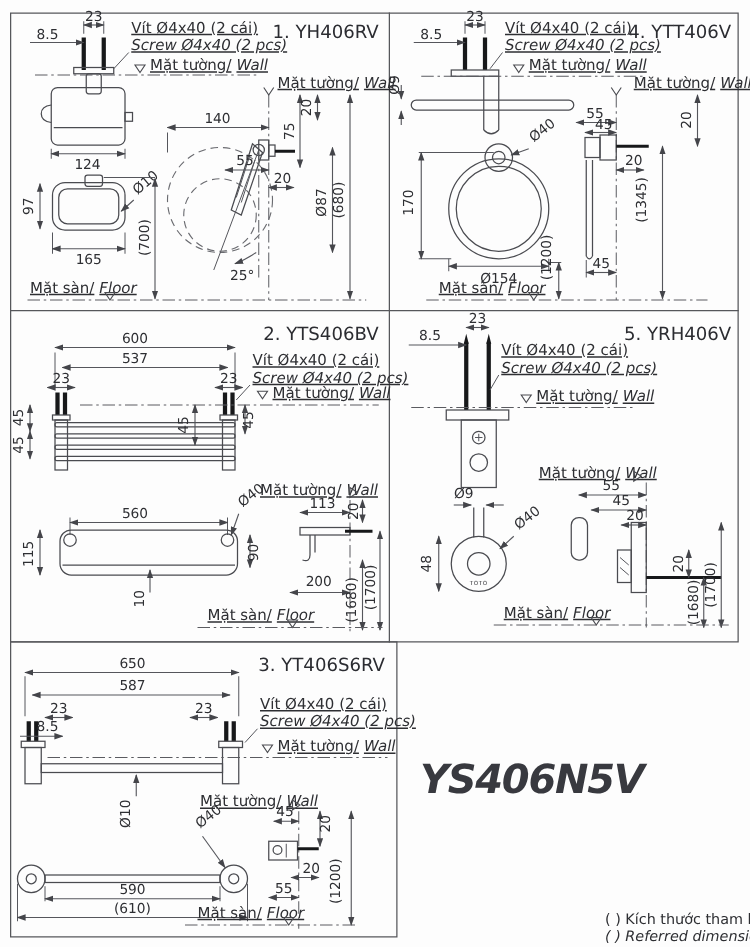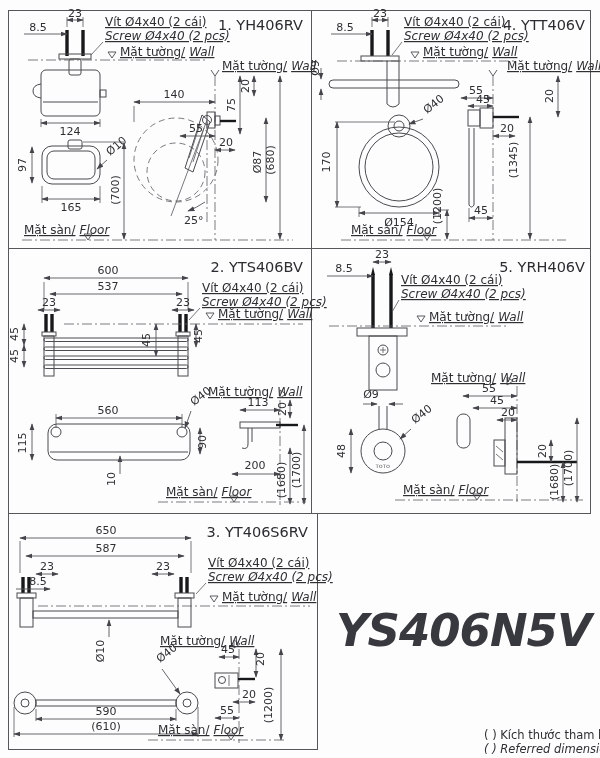--- a/index.html
+++ b/index.html
@@ -16,21 +16,21 @@
   .ul{text-decoration:underline;}
   .ln{stroke:#4a4b50;stroke-width:1;fill:none;}
   .thin{stroke:#55565c;stroke-width:0.8;fill:none;}
   .dim{stroke:#55565c;stroke-width:0.9;fill:none;marker-start:url(#ar);marker-end:url(#ar);}
   .dime{stroke:#55565c;stroke-width:0.9;fill:none;marker-end:url(#ar);}
   .cl{stroke:#5a5b60;stroke-width:0.8;fill:none;stroke-dasharray:10 3 2 3;}
   .dash{stroke:#6a6b70;stroke-width:0.9;fill:none;stroke-dasharray:6 4;}
   .scr{stroke:#17181a;stroke-width:3.4;fill:none;}
   .scr2{stroke:#17181a;stroke-width:2.4;fill:none;}
   .tri{fill:none;stroke:#4a4b50;stroke-width:0.9;}
-  #code{position:absolute;left:336px;top:604px;width:252px;font-size:45px;font-weight:bold;
+  #code{position:absolute;left:336px;top:604px;width:252px;font-size:32px;font-weight:bold;
         font-style:italic;letter-spacing:-1px;color:#38393f;}
   #footnote{position:absolute;left:484px;top:729px;font-size:11.5px;line-height:13.5px;color:#2e2f33;white-space:nowrap;}
 </style>
 </head>
 <body>
 
 <div id="stage">
 
   <svg width="0" height="0">
     <defs>

